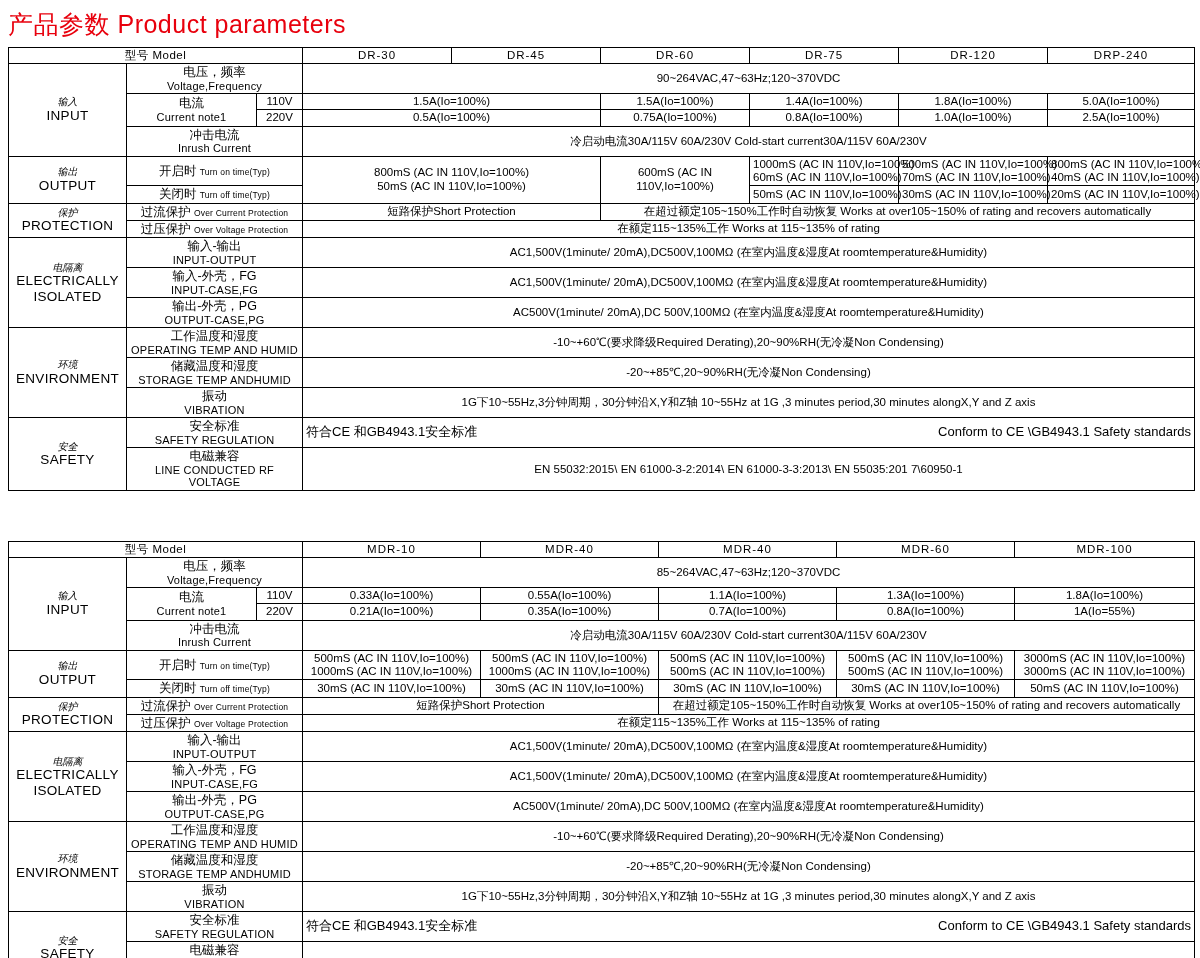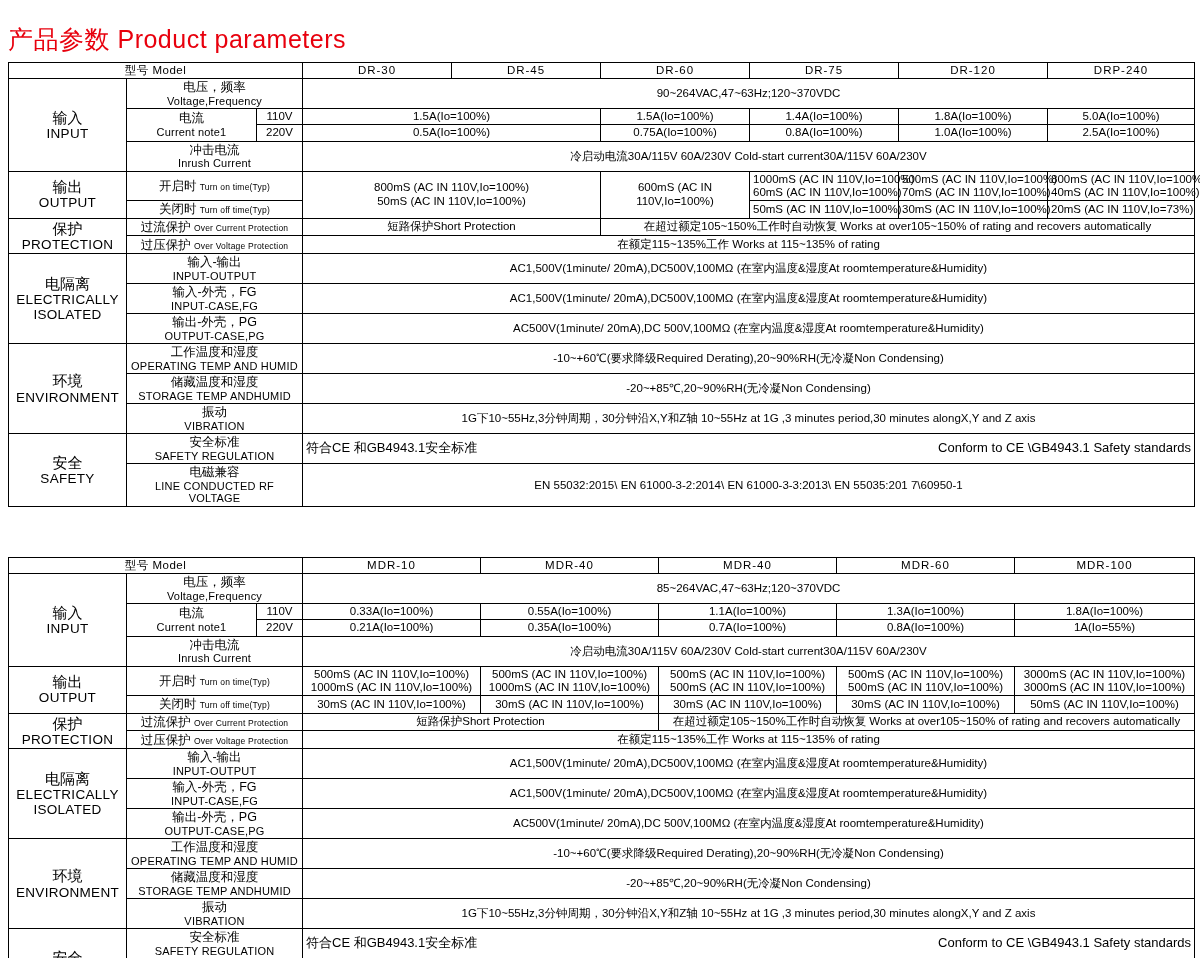--- a/index.html
+++ b/index.html
@@ -9,21 +9,21 @@
     width: 1200px;
     background: #ffffff;
     font-family: "Liberation Sans", sans-serif;
     color: #000000;
   }
   body { padding: 0 0 10px 0; }
 
   .page-title {
     font-size: 25px;
     color: #e8000d;
-    padding: 23px 0 6px 8px;
+    padding: 8px 0 6px 8px;
     font-weight: 400;
     letter-spacing: 0.5px;
   }
 
   table.spec {
     border-collapse: collapse;
     width: 1186px;
     margin: 0 0 0 8px;
     table-layout: fixed;
   }
@@ -38,21 +38,21 @@
   }
 
   
   .grp {
     width: 118px;
     text-align: left;
     padding-left: 6px;
     font-size: 13.5px;
     line-height: 1.25;
   }
-  .grp .cn { display: block; font-size: 15px; }
+  .grp .cn { display: block; font-size: 10px; font-style: italic; }
   .grp .en { display: block; font-size: 13.5px; letter-spacing: 0.3px; }
 
   .sub {
     width: 175px;
     text-align: left;
     padding-left: 6px;
   }
   .sub .cn { font-size: 12.5px; }
   .sub .en { font-size: 11px; letter-spacing: 0.2px; display: block; }
   .sub .en-inline { font-size: 8.5px; letter-spacing: 0.2px; }
@@ -182,21 +182,21 @@
       <span class="cn">关闭时</span>
       <span class="en-inline">Turn off time(Typ)</span>
     </td>
     <td class="tiny">
       <div>50mS (AC IN  110V,Io=100%)</div>
     </td>
     <td class="tiny">
       <div>30mS (AC IN  110V,Io=100%)</div>
     </td>
     <td class="tiny">
-      <div>20mS (AC IN  110V,Io=73%)</div>
+      <div>20mS (AC IN  110V,Io=100%)</div>
     </td>
   </tr>
 
   <tr>
     <td rowspan="2" class="grp">
       <span class="cn">保护</span>
       <span class="en">PROTECTION</span>
     </td>
     <td colspan="2" class="sub">
       <span class="cn">过流保护</span>

